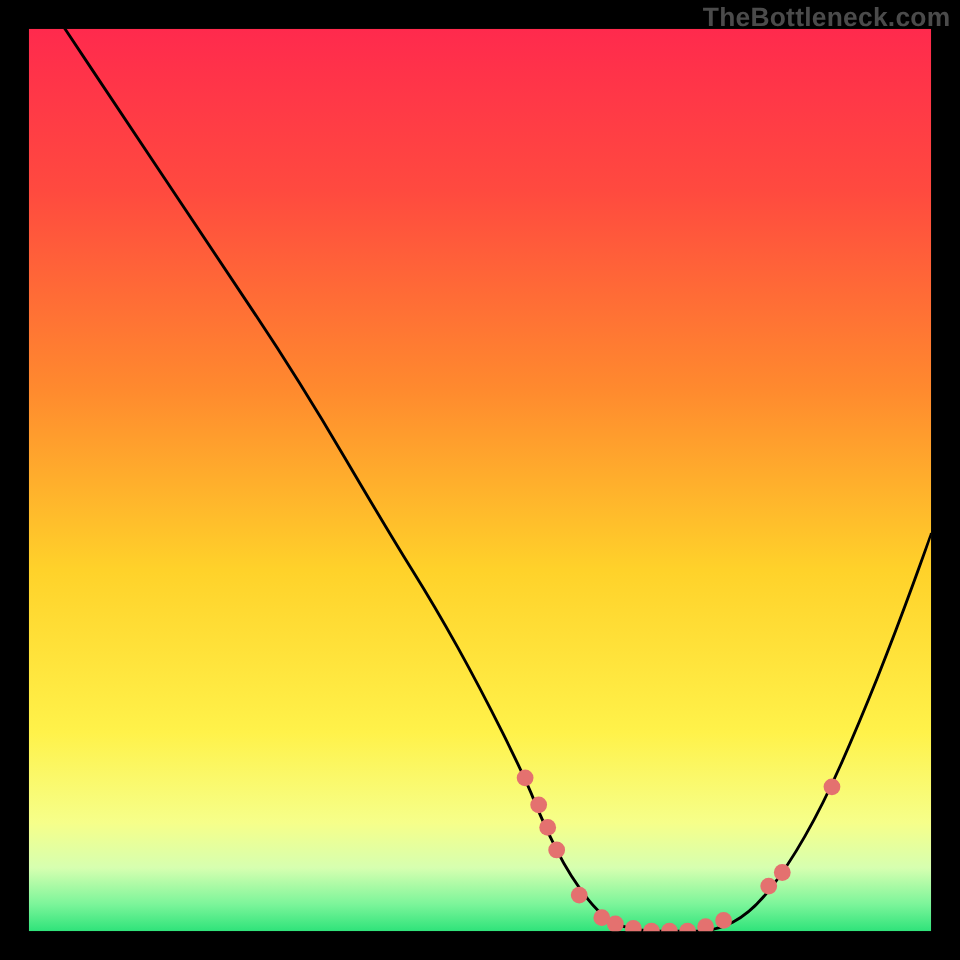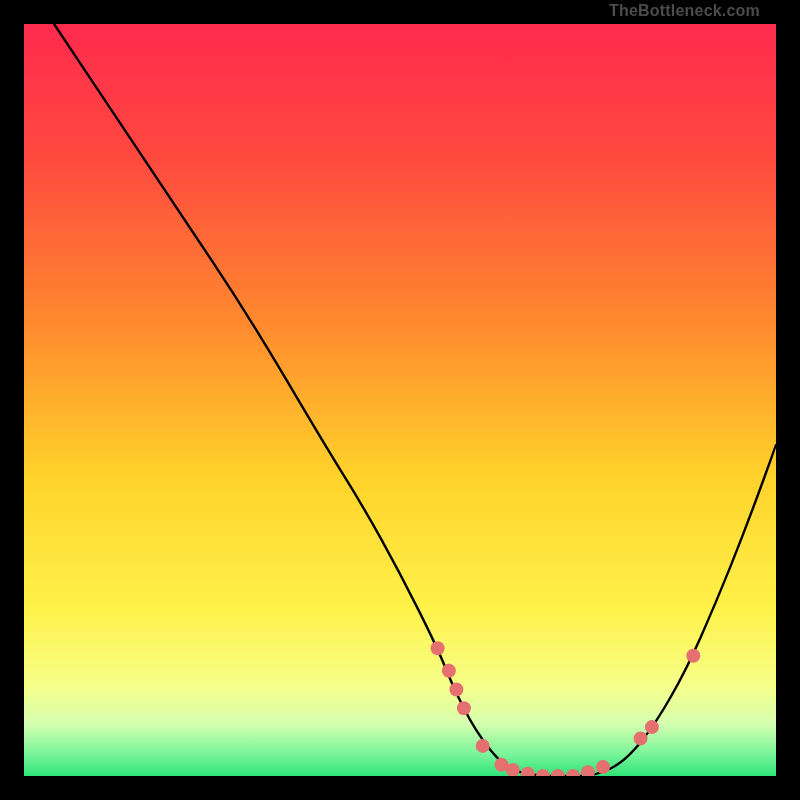--- a/index.html
+++ b/index.html
@@ -23,23 +23,23 @@
     position: absolute;
     left: 24px;
     top: 24px;
     width: 752px;
     height: 752px;
     
   }
   .watermark {
     position: absolute;
     top: 2px;
-    right: 40px;
+    right: 8px;
     color: #4b4b4b;
-    font-size: 16px;
+    font-size: 22px;
     font-weight: 600;
     letter-spacing: 0.2px;
     user-select: none;
   }
   svg {
     display: block;
   }
   .curve {
     fill: none;
     stroke: #000;

